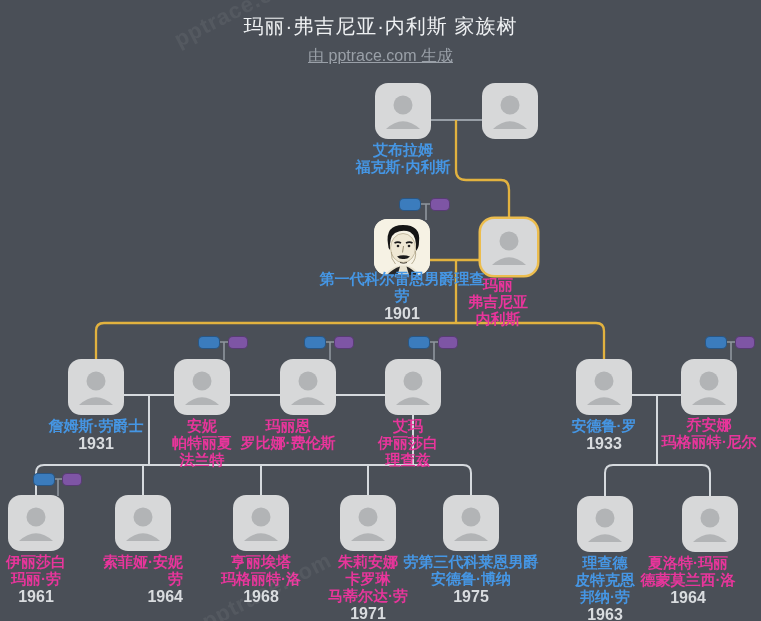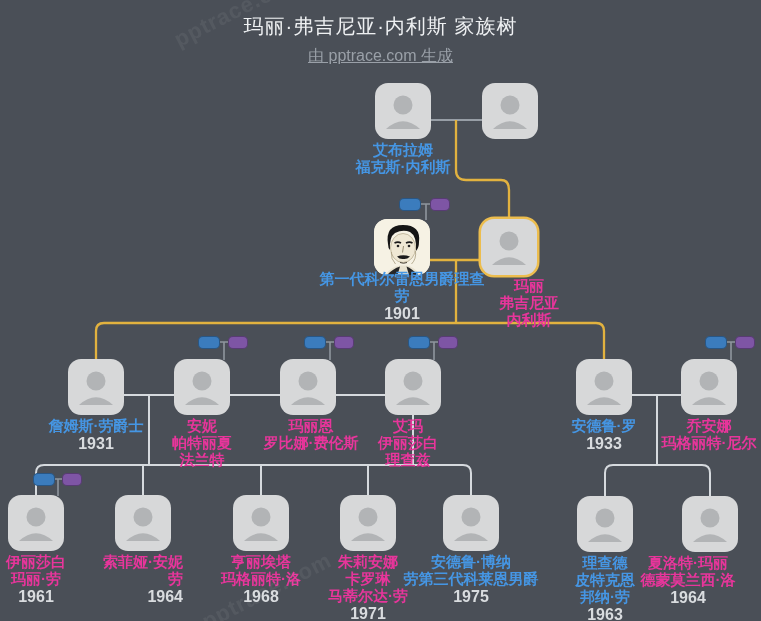--- a/index.html
+++ b/index.html
@@ -115,21 +115,21 @@
         <div class="male">第一代科尔雷恩男爵理查</div>
         <div class="male">劳</div>
         <div class="yr">1901</div>
       </div>
       <div class="card hl" style="left: 481px; top: 219px;">
         <svg viewBox="0 0 56 56">
           <circle cx="28" cy="22" r="9.5" fill="#b2b4b6"></circle>
           <path d="M11,46 Q28,30.5 45,46 Z" fill="#b2b4b6"></path>
         </svg>
       </div>
-      <div class="plabel" style="left: 529px; top: 277px;">
+      <div class="plabel" style="left: 498px; top: 277px; font-family: Liberation Serif, serif;">
         <div class="female">玛丽</div>
         <div class="female">弗吉尼亚</div>
         <div class="female">内利斯</div>
       </div>
       <div class="card" style="left: 68px; top: 359px;">
         <svg viewBox="0 0 56 56">
           <circle cx="28" cy="22" r="9.5" fill="#b2b4b6"></circle>
           <path d="M11,46 Q28,30.5 45,46 Z" fill="#b2b4b6"></path>
         </svg>
       </div>
@@ -147,21 +147,21 @@
         <div class="female">安妮</div>
         <div class="female">帕特丽夏</div>
         <div class="female">法兰特</div>
       </div>
       <div class="card" style="left: 280px; top: 359px;">
         <svg viewBox="0 0 56 56">
           <circle cx="28" cy="22" r="9.5" fill="#b2b4b6"></circle>
           <path d="M11,46 Q28,30.5 45,46 Z" fill="#b2b4b6"></path>
         </svg>
       </div>
-      <div class="plabel" style="left: 311px; top: 417px;">
+      <div class="plabel" style="left: 288px; top: 417px;">
         <div class="female">玛丽恩</div>
         <div class="female">罗比娜·费伦斯</div>
       </div>
       <div class="card" style="left: 385px; top: 359px;">
         <svg viewBox="0 0 56 56">
           <circle cx="28" cy="22" r="9.5" fill="#b2b4b6"></circle>
           <path d="M11,46 Q28,30.5 45,46 Z" fill="#b2b4b6"></path>
         </svg>
       </div>
       <div class="plabel" style="left: 408px; top: 417px;">
@@ -178,21 +178,21 @@
       <div class="plabel" style="left: 604px; top: 417px;">
         <div class="male">安德鲁·罗</div>
         <div class="yr">1933</div>
       </div>
       <div class="card" style="left: 681px; top: 359px;">
         <svg viewBox="0 0 56 56">
           <circle cx="28" cy="22" r="9.5" fill="#b2b4b6"></circle>
           <path d="M11,46 Q28,30.5 45,46 Z" fill="#b2b4b6"></path>
         </svg>
       </div>
-      <div class="plabel" style="left: 709px; top: 417px;">
+      <div class="plabel" style="left: 709px; top: 417px; font-family: Liberation Serif, serif;">
         <div class="female">乔安娜</div>
         <div class="female">玛格丽特·尼尔</div>
       </div>
       <div class="card" style="left: 8px; top: 495px;">
         <svg viewBox="0 0 56 56">
           <circle cx="28" cy="22" r="9.5" fill="#b2b4b6"></circle>
           <path d="M11,46 Q28,30.5 45,46 Z" fill="#b2b4b6"></path>
         </svg>
       </div>
       <div class="plabel" style="left: 36px; top: 553px;">
@@ -234,22 +234,22 @@
         <div class="female">马蒂尔达·劳</div>
         <div class="yr">1971</div>
       </div>
       <div class="card" style="left: 443px; top: 495px;">
         <svg viewBox="0 0 56 56">
           <circle cx="28" cy="22" r="9.5" fill="#b2b4b6"></circle>
           <path d="M11,46 Q28,30.5 45,46 Z" fill="#b2b4b6"></path>
         </svg>
       </div>
       <div class="plabel" style="left: 471px; top: 553px;">
+        <div class="male">劳第三代科莱恩男爵</div>
         <div class="male">安德鲁·博纳</div>
-        <div class="male">劳第三代科莱恩男爵</div>
         <div class="yr">1975</div>
       </div>
       <div class="card" style="left: 577px; top: 496px;">
         <svg viewBox="0 0 56 56">
           <circle cx="28" cy="22" r="9.5" fill="#b2b4b6"></circle>
           <path d="M11,46 Q28,30.5 45,46 Z" fill="#b2b4b6"></path>
         </svg>
       </div>
       <div class="plabel" style="left: 605px; top: 554px;">
         <div class="male">理查德</div>

